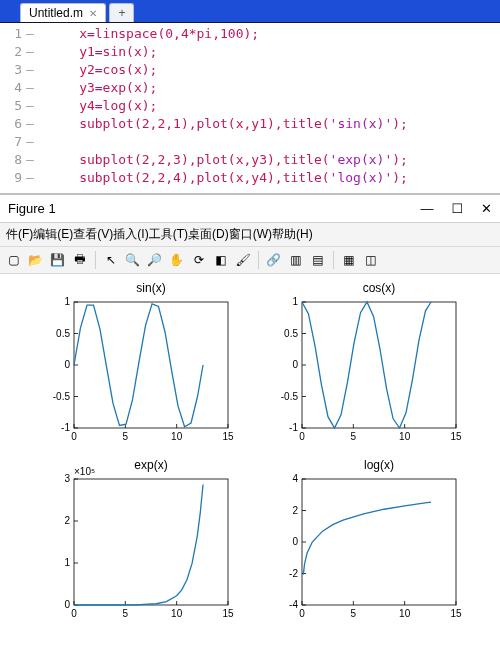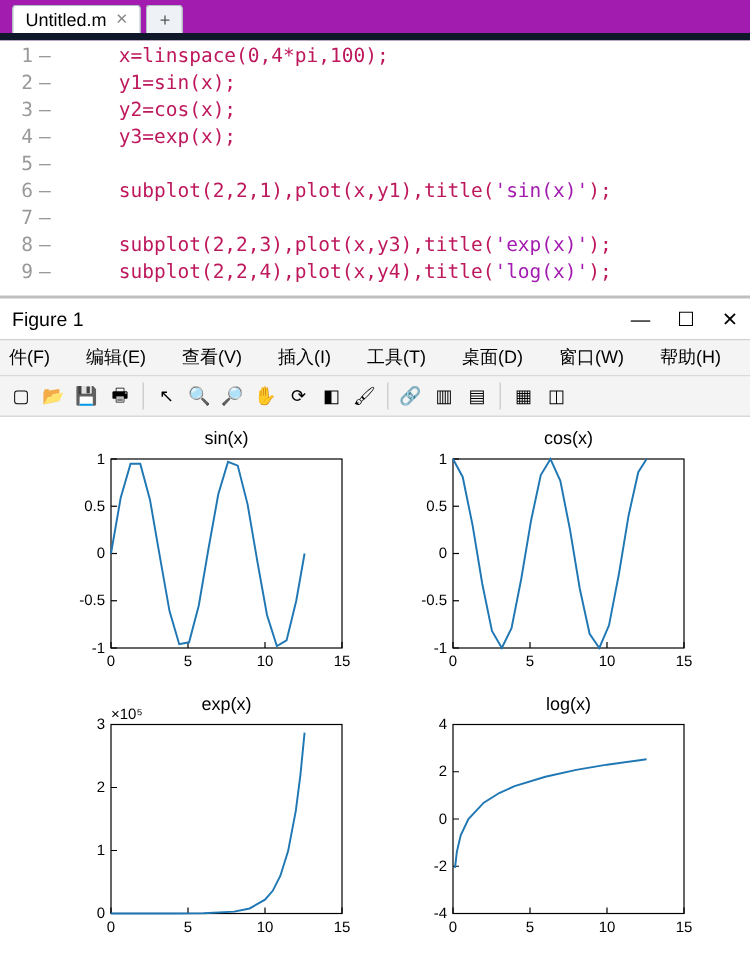--- a/index.html
+++ b/index.html
@@ -1,29 +1,29 @@
 <!DOCTYPE html>
 <html><head>
 <meta charset="utf-8">
 <style>
   body{margin:0;font-family:"Microsoft YaHei",Arial,sans-serif;font-size:12px;background:#fff;color:#000;width:500px}
-  .editor-tabs{background:#a21caf;border-bottom:5px solid #0f172a;height:22px;display:flex;align-items:flex-end;padding-left:8px}
+  .editor-tabs{background:#1d4ed8;border-bottom:1px solid #0f172a;height:22px;display:flex;align-items:flex-end;padding-left:20px}
   .tab{background:#fff;border:1px solid #b5bec6;border-bottom:none;padding:2px 8px;font-size:12px;display:flex;align-items:center;gap:6px;border-radius:3px 3px 0 0}
   .tab .x{color:#888;font-size:10px}
   .tab-plus{padding:2px 8px;color:#555;cursor:default;border:1px solid #b5bec6;border-bottom:none;background:#eef2f6;margin-left:3px;border-radius:3px 3px 0 0}
   .code{background:#fff;font-family:Consolas,monospace;font-size:13px;line-height:18px;padding:2px 0 6px 0}
   .line{display:flex}
   .gutter{width:22px;text-align:right;color:#999;padding-right:4px}
   .dash{width:14px;color:#999}
   .src{white-space:pre}
   .kw{color:#be185d}
   .str{color:#a21caf}
   .fig-title{border-top:2px solid #bfbfbf;border-bottom:1px solid #d0d0d0;padding:6px 8px;font-size:13px;display:flex;align-items:center;justify-content:space-between;background:#fff}
   .winbtns{display:flex;gap:18px;align-items:center;font-family:Arial}
-  .menu{background:#f4f4f4;border-bottom:1px solid #d9d9d9;padding:3px 6px;font-size:12px;display:flex;gap:24px}
+  .menu{background:#f4f4f4;border-bottom:1px solid #d9d9d9;padding:3px 6px;font-size:12px;display:flex;gap:0}
   .toolbar{background:#f4f4f4;border-bottom:1px solid #d9d9d9;padding:3px 4px;display:flex;align-items:center;gap:2px;flex-wrap:wrap}
   .tb{width:18px;height:18px;display:flex;align-items:center;justify-content:center;border:1px solid transparent;border-radius:2px;font-size:12px}
   .sep{width:1px;height:18px;background:#cfcfcf;margin:0 3px}
   .plots{background:#fff;padding:6px 10px 10px 10px}
   .plots-row{display:flex;gap:28px;justify-content:center;margin-bottom:4px}
   .watermark{position:relative}
   .wm{position:absolute;right:10px;bottom:6px;color:#d0d0d0;font-size:12px;pointer-events:none}
   svg text{font-family:Arial,sans-serif}
 </style>
 </head>
@@ -53,20 +53,21 @@
       <span class="src">     <span class="kw">y2=cos(x);</span></span>
     </div>
     <div class="line">
       <span class="gutter">4</span>
       <span class="dash">–</span>
       <span class="src">     <span class="kw">y3=exp(x);</span></span>
     </div>
     <div class="line">
       <span class="gutter">5</span>
       <span class="dash">–</span>
+      <span class="src">     <span class="kw">y4=log(x);</span></span>
     </div>
     <div class="line">
       <span class="gutter">6</span>
       <span class="dash">–</span>
       <span class="src">     <span class="kw">subplot(2,2,1),plot(x,y1),title(</span><span class="str">'sin(x)'</span><span class="kw">);</span></span>
     </div>
     <div class="line">
       <span class="gutter">7</span>
       <span class="dash">–</span>
     </div>

